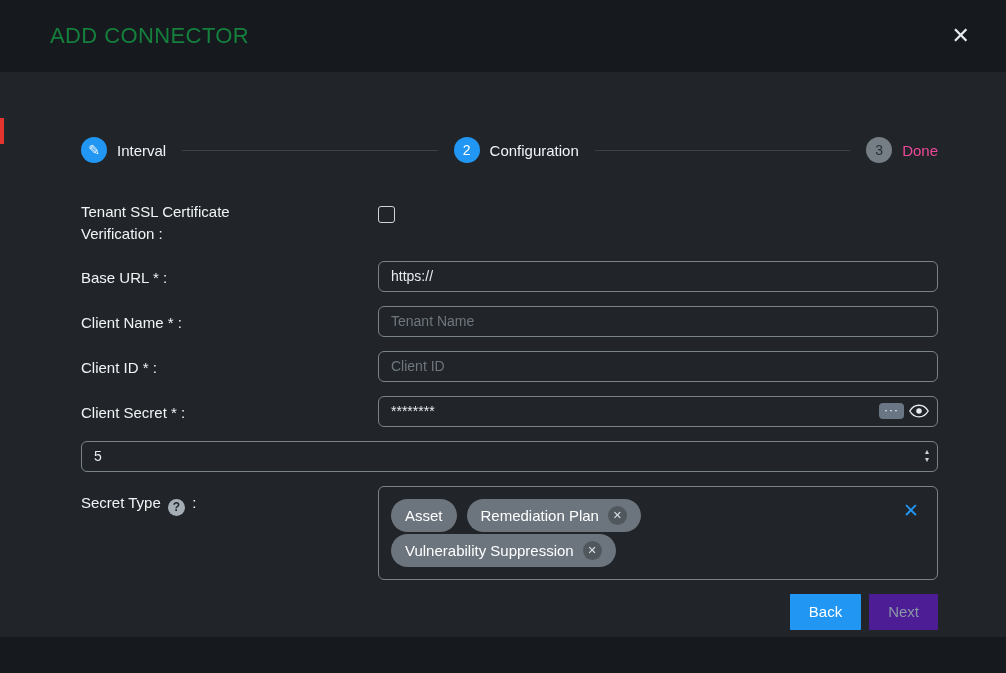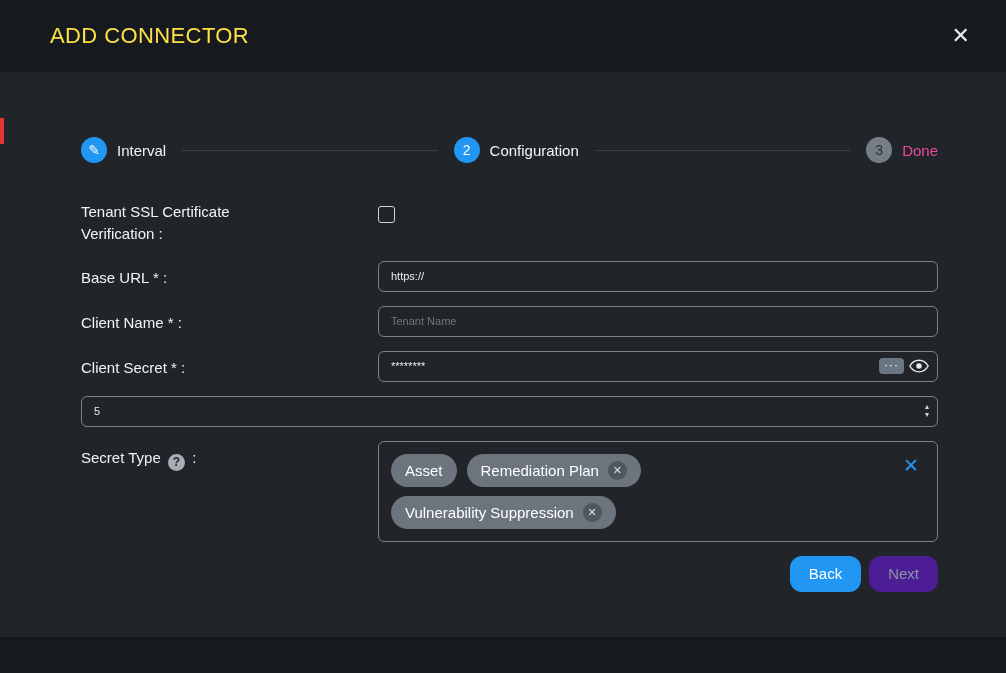--- a/index.html
+++ b/index.html
@@ -14,21 +14,21 @@
 
   
   .modal-header {
     height: 72px;
     background: #16191d;
     display: flex;
     align-items: center;
     justify-content: space-between;
     padding: 0 36px 0 50px;
   }
-  .modal-title { color: #fde047; font-size: 22px; letter-spacing: .4px; font-weight: 400; text-align: right; }
+  .modal-title { color: #15803d; font-size: 22px; letter-spacing: .4px; font-weight: 400; text-align: right; }
   .close-btn { background: none; border: none; color: #e9ecef; font-size: 22px; line-height: 1; cursor: pointer; }
 
   
   .modal-body {
     height: 565px;
     background: #212529;
     padding: 65px 68px 0 81px;
     position: relative;
   }
   .red-sliver { position: absolute; left: 0; top: 46px; width: 4px; height: 26px; background: #e3342f; }
@@ -56,21 +56,21 @@
   .form-control-col { flex: 1; position: relative; }
   .row-ssl { margin-bottom: 16px; }
   .row-ssl .form-label { padding-top: 0; }
 
   .text-input {
     width: 100%; height: 31px;
     background: transparent;
     border: 1px solid #7a828a;
     border-radius: 6px;
     color: #e9ecef;
-    font-size: 11px;
+    font-size: 14px;
     padding: 0 12px;
     outline: none;
   }
   .text-input::placeholder { color: #6e767e; }
 
   .checkbox {
     appearance: none; -webkit-appearance: none;
     width: 17px; height: 17px;
     border: 1.5px solid #ced4da; border-radius: 3px;
     background: transparent; cursor: pointer; margin-top: 5px;
@@ -90,21 +90,21 @@
     display: flex; flex-direction: column; align-items: center;
     color: #ced4da; font-size: 8px; line-height: 0.95; cursor: pointer;
   }
 
   
   .content-box {
     position: relative;
     border: 1px solid #7a828a; border-radius: 6px;
     min-height: 91px; padding: 12px;
   }
-  .tags { display: flex; flex-wrap: wrap; gap: 9px 10px; width: 480px; align-content: flex-start; }
+  .tags { display: flex; flex-wrap: wrap; gap: 2px 10px; width: 480px; align-content: flex-start; }
   .tag {
     display: inline-flex; align-items: center; gap: 9px;
     background: #6c757d; color: #ffffff;
     border-radius: 17px; padding: 0 14px; height: 33px;
     font-size: 15px; cursor: default; white-space: nowrap;
   }
   .tag-remove {
     width: 19px; height: 19px; border-radius: 50%;
     background: #50575d; color: #dee2e6;
     display: inline-flex; align-items: center; justify-content: center;
@@ -115,21 +115,21 @@
   .help-circle {
     display: inline-flex; width: 17px; height: 17px; border-radius: 50%;
     background: #a5adb5; color: #212529;
     font-size: 12px; font-weight: bold;
     align-items: center; justify-content: center;
     margin: 0 3px; vertical-align: -3px; cursor: pointer;
   }
 
   
   .btn-row { display: flex; justify-content: flex-end; gap: 8px; margin-top: 13px; }
-  .btn { height: 36px; border: none; border-radius: 12px; font-size: 15px; padding: 0 19px; cursor: pointer; }
+  .btn { height: 36px; border: none; border-radius: 1px; font-size: 15px; padding: 0 19px; cursor: pointer; }
   .btn-back { background: #2196f3; color: #ffffff; }
   .btn-next { background: #4c1d95; color: #8a97a5; }
 </style>
 </head>
 <body>
 
 <div class="modal-header">
   <div class="modal-title">ADD CONNECTOR</div>
   <button class="close-btn">✕</button>
 </div>
@@ -171,20 +171,26 @@
     </div>
   </div>
 
   <div class="form-row">
     <div class="form-label">Client Name * :</div>
     <div class="form-control-col">
       <input class="text-input" placeholder="Tenant Name" style="">
     </div>
   </div>
 
+  <div class="form-row">
+    <div class="form-label">Client ID * :</div>
+    <div class="form-control-col">
+      <input class="text-input" placeholder="Client ID" style="">
+    </div>
+  </div>
 
   <div class="form-row">
     <div class="form-label">Client Secret * :</div>
     <div class="form-control-col">
       <input class="text-input input-adorn-secret" value="********" style="">
       <span class="autofill-chip">···</span>
       <span class="eye-btn">
         <svg width="20" height="14" viewBox="0 0 24 16">
           <path d="M12 1C7 1 3.2 4.1 1 8c2.2 3.9 6 7 11 7s8.8-3.1 11-7C20.8 4.1 17 1 12 1z" fill="none" stroke="#e9ecef" stroke-width="1.7"></path>
           <circle cx="12" cy="8" r="3.3" fill="#e9ecef"></circle>

